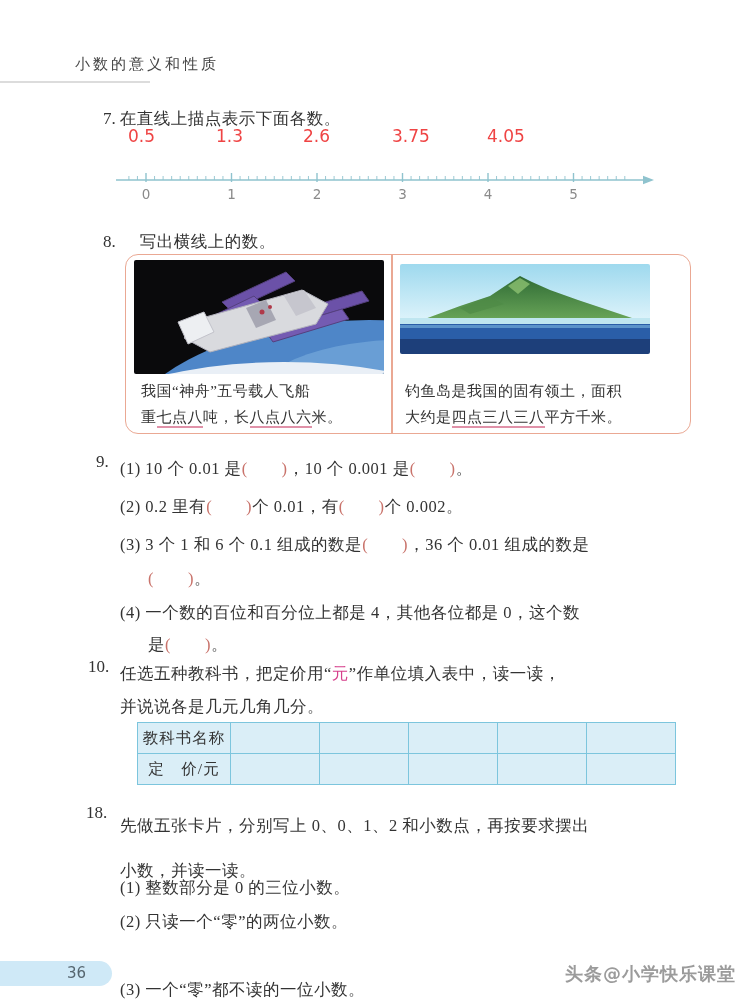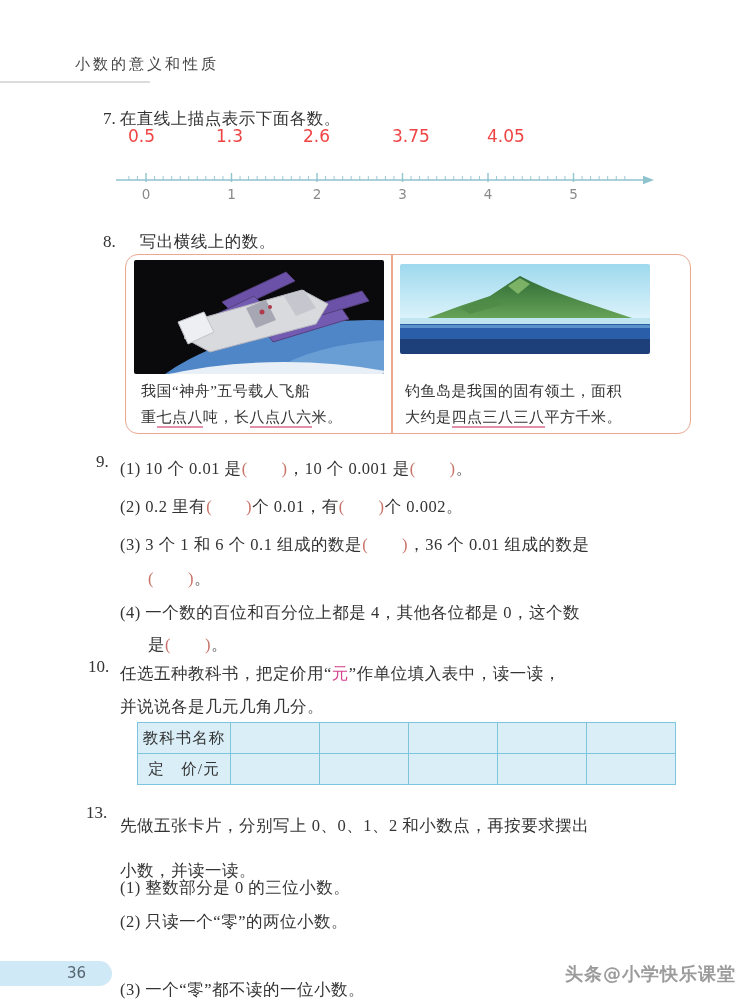--- a/index.html
+++ b/index.html
@@ -249,21 +249,21 @@
         <td class="cell"></td>
         <td class="cell"></td>
         <td class="cell"></td>
         <td class="cell"></td>
         <td class="cell"></td>
       </tr>
     </tbody>
   </table>
 
   <div class="abs q11-block">
-    <span class="q-label">13.</span>
+    <span class="q-label">18.</span>
     <span class="q-text">先做五张卡片，分别写上 0、0、1、2 和小数点，再按要求摆出
 小数，并读一读。</span>
   </div>
   <div class="abs q-text q11-i1">(1) 整数部分是 0 的三位小数。</div>
   <div class="abs q-text q11-i2">(2) 只读一个“零”的两位小数。</div>
   <div class="abs q-text q11-i3">(3) 一个“零”都不读的一位小数。</div>
 
   <div class="abs page-pill">
     <span>36</span>
   </div>

